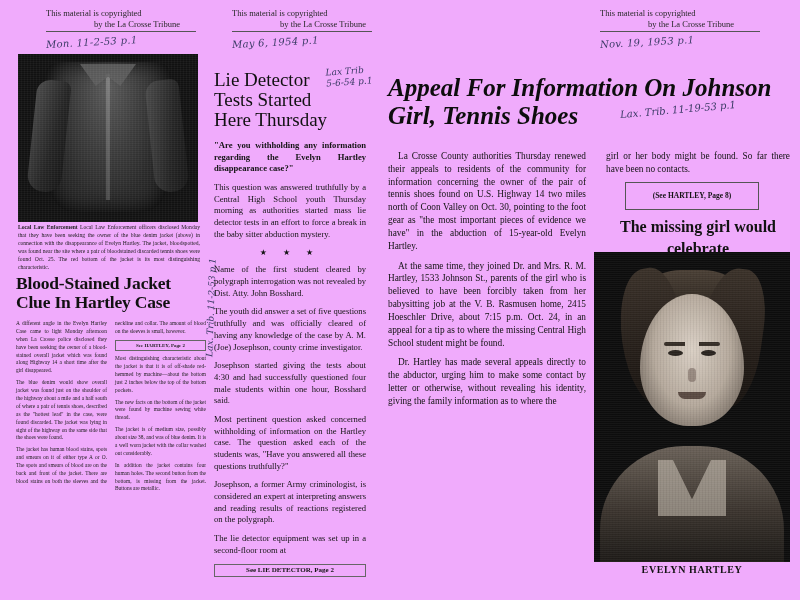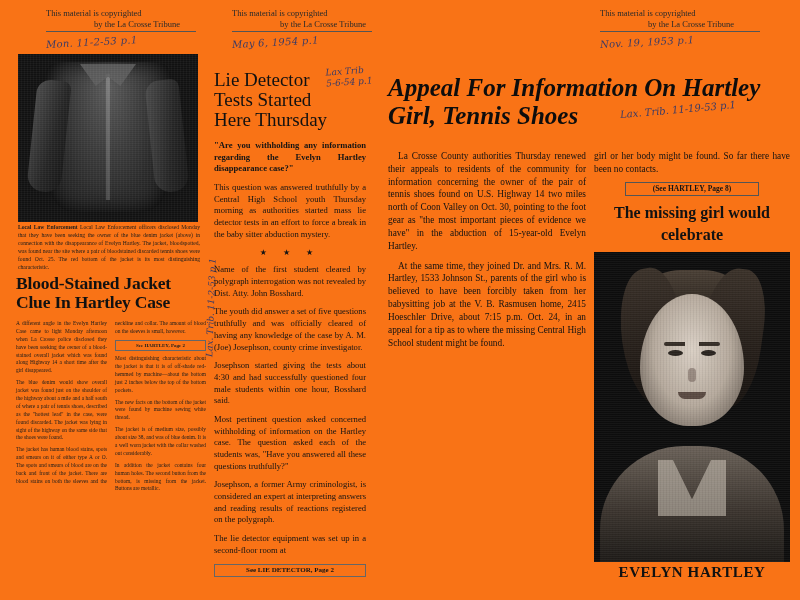--- a/index.html
+++ b/index.html
@@ -12,21 +12,21 @@
     height: 600px;
     overflow: hidden;
     font-family: "Liberation Serif", serif;
     color: #1a1a1a;
     position: relative;
   }
   .page {
     position: relative;
     width: 800px;
     height: 600px;
-    background: #f97316;
+    background: #f0abfc;
   }
 
   
   .stamp {
     font-family: "Liberation Serif", serif;
     color: #2a2a2a;
     line-height: 1.25;
   }
   .stamp .line1 { font-size: 8.5px; }
   .stamp .line2 { font-size: 8.5px; padding-left: 48px; }
@@ -212,29 +212,29 @@
     position: absolute;
     left: 6px; top: 142px; width: 198px; height: 448px;
     font-size: 9.3px; line-height: 1.38; text-align: justify; color: #121212;
   }
   #c3-colA p { margin: 0 0 7px 0; text-indent: 10px; }
   #c3-colB {
     position: absolute;
     left: 212px; top: 142px; width: 196px;
     font-size: 9.3px; line-height: 1.38; text-align: justify; color: #121212;
   }
-  #c3-colB p { margin: 0 0 6px 0; }
+  #c3-colB p { margin: 0 0 6px 12px; }
   #c3-seebox {
     margin: 4px auto 6px auto;
     width: 132px;
     border: 1px solid #555;
     text-align: center;
     font-size: 7.5px;
     font-weight: bold;
-    padding: 1px 0;
+    padding: 8px 0;
   }
   #c3-celebrate {
     font-weight: bold;
     font-size: 16px;
     text-align: center;
     margin: 4px 0 4px 0;
     text-indent: 0;
   }
   #c3-photo {
     position: absolute;
@@ -301,21 +301,21 @@
     position: absolute; inset: 0;
     background-image:
       repeating-linear-gradient(0deg, rgba(255,255,255,.04) 0 1px, rgba(0,0,0,0) 1px 2px),
       repeating-linear-gradient(90deg, rgba(0,0,0,.05) 0 1px, rgba(0,0,0,0) 1px 3px);
   }
   #c3-photo-caption {
     position: absolute;
     left: 212px; top: 556px; width: 196px;
     text-align: center;
     font-weight: bold;
-    font-size: 15px;
+    font-size: 10px;
     letter-spacing: .6px;
     color: #111;
   }
 </style>
 </head>
 <body>
 
 <div class="page">
 
   <div id="col1">
@@ -388,26 +388,27 @@
 
   <div id="col3">
 
     <div class="stampbox stamp">
       <div class="line1">This material is copyrighted</div>
       <div class="line2">by the La Crosse Tribune</div>
       <div class="rule"></div>
       <div><span class="handwrite">Nov. 19, 1953 p.1</span></div>
     </div>
 
-    <div id="c3-headline">Appeal For Information On Hartley Girl, Tennis Shoes</div>
+    <div id="c3-headline">Appeal For Information On Johnson Girl, Tennis Shoes</div>
     <div id="c3-hand">Lax. Trib. 11-19-53 p.1</div>
 
     <div id="c3-colA">
       <p>La Crosse County authorities Thursday renewed their appeals to residents of the community for information concerning the owner of the pair of tennis shoes found on U.S. Highway 14 two miles north of Coon Valley on Oct. 30, pointing to the foot gear as "the most important pieces of evidence we have" in the abduction of 15-year-old Evelyn Hartley.</p>
       <p>At the same time, they joined Dr. and Mrs. R. M. Hartley, 1533 Johnson St., parents of the girl who is believed to have been forcibly taken from her babysitting job at the V. B. Rasmusen home, 2415 Hoeschler Drive, about 7:15 p.m. Oct. 24, in an appeal for a tip as to where the missing Central High School student might be found.</p>
+      <p>Dr. Hartley has made several appeals directly to the abductor, urging him to make some contact by letter or otherwise, without revealing his identity, giving the family information as to where the</p>
     </div>
 
     <div id="c3-colB">
       <p>girl or her body might be found. So far there have been no contacts.</p>
       <div id="c3-seebox">(See HARTLEY, Page 8)</div>
       <p id="c3-celebrate">The missing girl would celebrate</p>
     </div>
 
     <div id="c3-photo">
       <div class="hairTop"></div>

